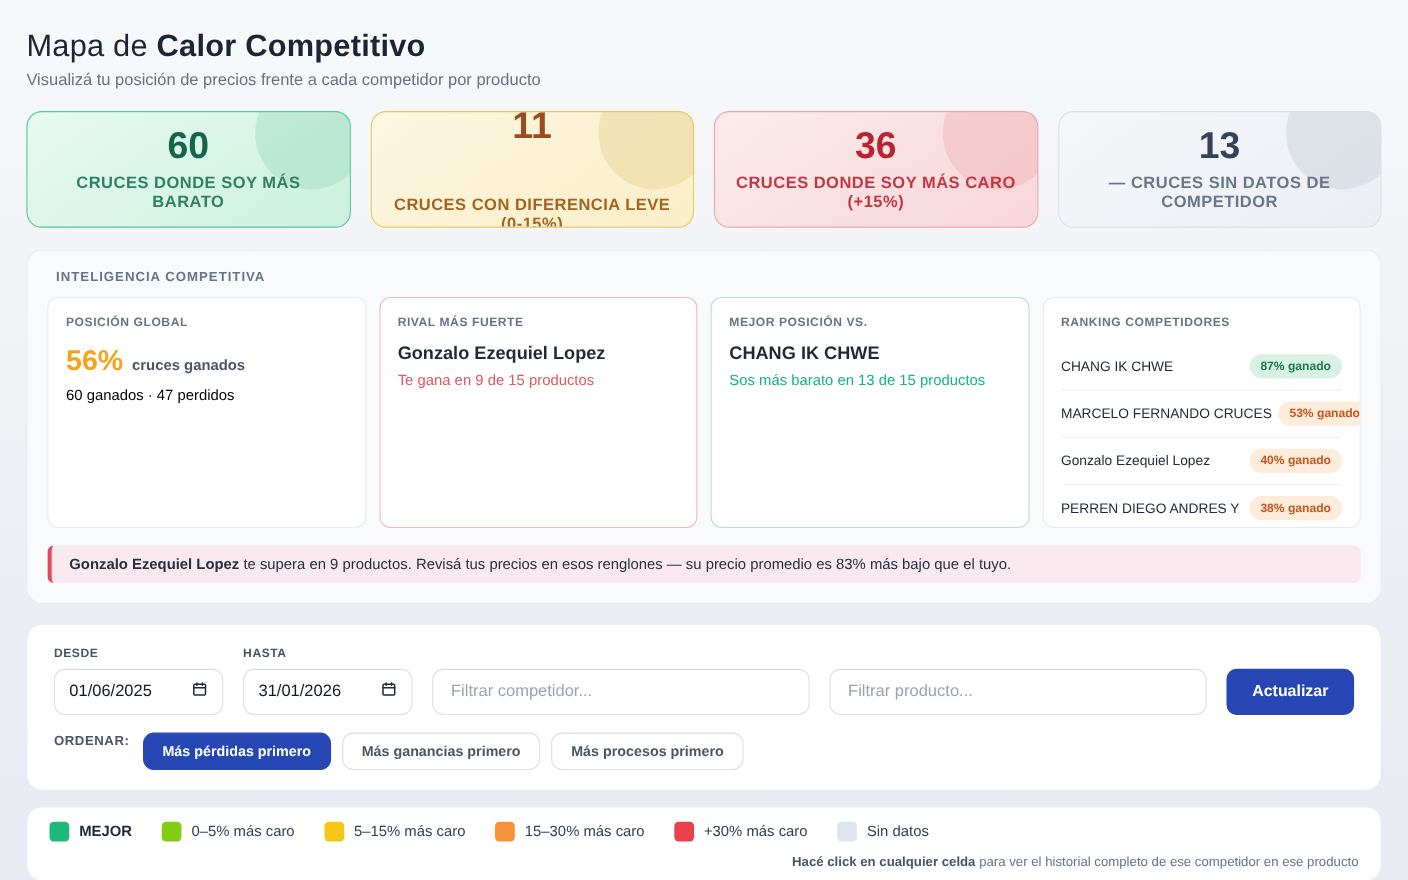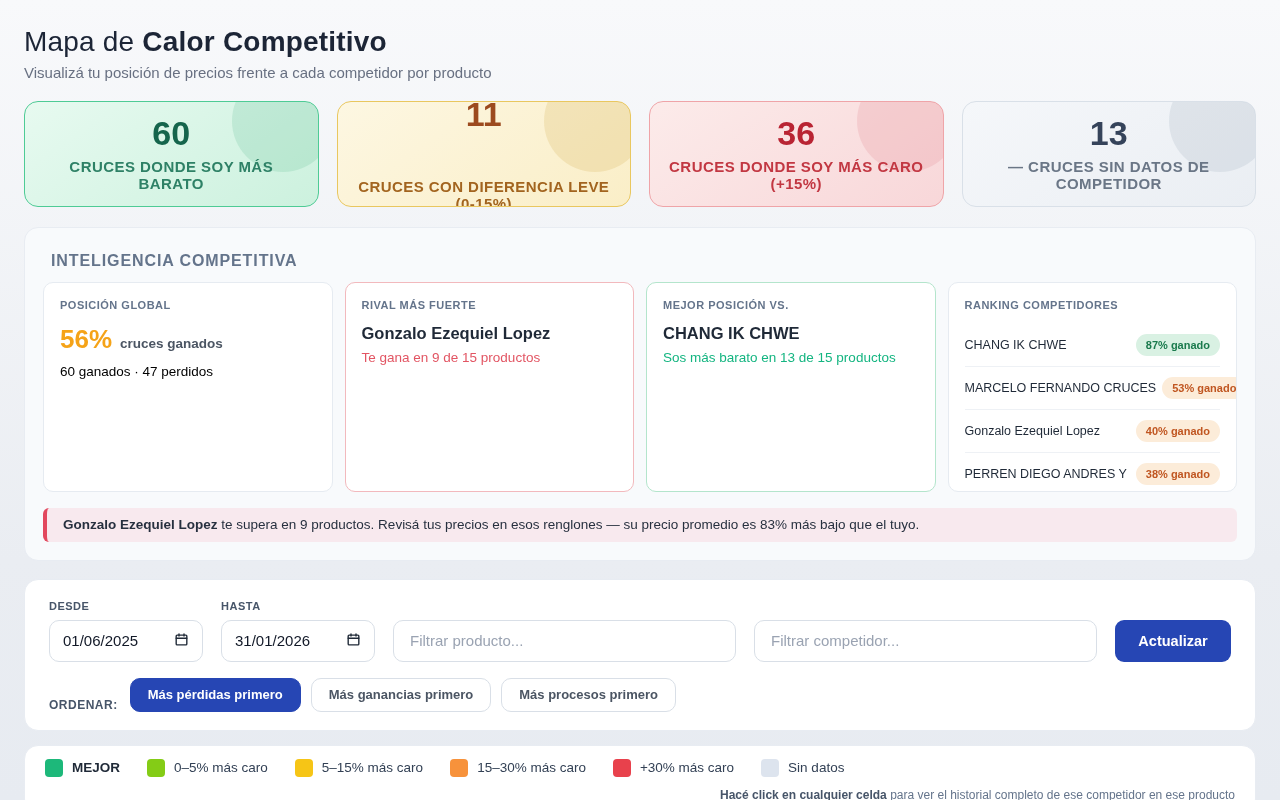--- a/index.html
+++ b/index.html
@@ -34,21 +34,21 @@
   .stat-yellow .stat-bubble { background: rgba(205,160,55,.18); }
   .stat-red    { background: linear-gradient(145deg, #fcebea, #f8d7d9); border-color: #efa4a8; }
   .stat-red    .stat-value { color: #b92433; } .stat-red .stat-label { color: #c23742; }
   .stat-red    .stat-bubble { background: rgba(215,95,105,.15); }
   .stat-gray   { background: linear-gradient(145deg, #f5f7fa, #eaeef3); border-color: #d9e0e8; }
   .stat-gray   .stat-value { color: #35435a; } .stat-gray .stat-label { color: #6a7686; }
   .stat-gray   .stat-bubble { background: rgba(145,158,175,.18); }
 
   
   .intel-section { margin-top: 20px; background: #f8fafc; border: 1px solid #e8ecf2; border-radius: 14px; padding: 16px 18px 18px; }
-  .section-title { font-size: 16px; font-weight: 700; letter-spacing: .9px; color: #64748b; padding-left: 8px; margin-top: 8px; }
+  .section-title { font-size: 12px; font-weight: 700; letter-spacing: .9px; color: #64748b; padding-left: 8px; }
   .intel-cards { display: flex; gap: 12px; margin-top: 12px; }
   .intel-card { flex: 1; background: #fff; border: 1px solid #e6ebf1; border-radius: 10px; height: 210px; padding: 16px; overflow: hidden; }
   .intel-card.red-border { border-color: #f2b9bd; }
   .intel-card.green-border { border-color: #b4e5cc; }
   .intel-card h4 { font-size: 11px; font-weight: 700; letter-spacing: .5px; color: #64748b; margin-bottom: 13px; }
   .pct-line { display: flex; align-items: baseline; gap: 8px; }
   .pct { font-size: 26px; font-weight: 700; color: #f5a318; }
   .pct-label { font-size: 13.5px; font-weight: 700; color: #4b5563; }
   .pct-detail { font-size: 13.5px; color: #000000; margin-top: 9px; }
   .intel-name { font-size: 16.5px; font-weight: 700; color: #1f2937; margin-bottom: 7px; }
@@ -77,21 +77,21 @@
   }
   .text-input {
     flex: 1; height: 42px; border: 1px solid #d9dfe7; border-radius: 10px; background: #fff;
     padding: 0 16px; font-size: 15px; color: #111827; font-family: "Liberation Sans", sans-serif; outline: none;
   }
   .text-input::placeholder { color: #9aa3b2; }
   .update-btn {
     width: 116px; height: 42px; background: #2646b4; color: #fff; border: none; border-radius: 9px;
     font-size: 14.5px; font-weight: 700; font-family: "Liberation Sans", sans-serif; cursor: pointer;
   }
-  .sort-row { display: flex; align-items: flex-end; gap: 10px; margin-top: 16px; }
+  .sort-row { display: flex; align-items: flex-start; gap: 10px; margin-top: 16px; }
   .sort-label { font-size: 12px; font-weight: 700; letter-spacing: .5px; color: #475569; margin-right: 2px; }
   .sort-btn {
     height: 34px; padding: 0 17px; border-radius: 10px; font-size: 13px; font-weight: 700;
     font-family: "Liberation Sans", sans-serif; cursor: pointer;
     background: #fff; border: 1px solid #d9dfe7; color: #4b5563;
   }
   .sort-btn.active { background: #2646b4; border-color: #2646b4; color: #fff; }
 
   
   .legend-card { margin-top: 14px; background: #fff; border: 1px solid #e8ecf2; border-radius: 14px; padding: 13px 20px 10px; }
@@ -206,22 +206,22 @@
           <span>
             <svg width="15" height="15" viewBox="0 0 24 24" fill="none" stroke="#1f2937" stroke-width="2.2" stroke-linecap="round">
                 <rect x="3.5" y="5" width="17" height="15.5" rx="1.5"></rect>
                 <line x1="3.5" y1="10" x2="20.5" y2="10"></line>
                 <line x1="8" y1="3" x2="8" y2="6.5"></line>
                 <line x1="16" y1="3" x2="16" y2="6.5"></line>
               </svg>
           </span>
         </div>
       </div>
+      <input class="text-input" type="text" placeholder="Filtrar competidor..." style="">
       <input class="text-input" type="text" placeholder="Filtrar producto..." style="">
-      <input class="text-input" type="text" placeholder="Filtrar competidor..." style="">
       <button class="update-btn">Actualizar</button>
     </div>
     <div class="sort-row">
       <span class="sort-label">ORDENAR:</span>
       <button class="sort-btn active">Más pérdidas primero</button>
       <button class="sort-btn">Más ganancias primero</button>
       <button class="sort-btn">Más procesos primero</button>
     </div>
   </div>
 

